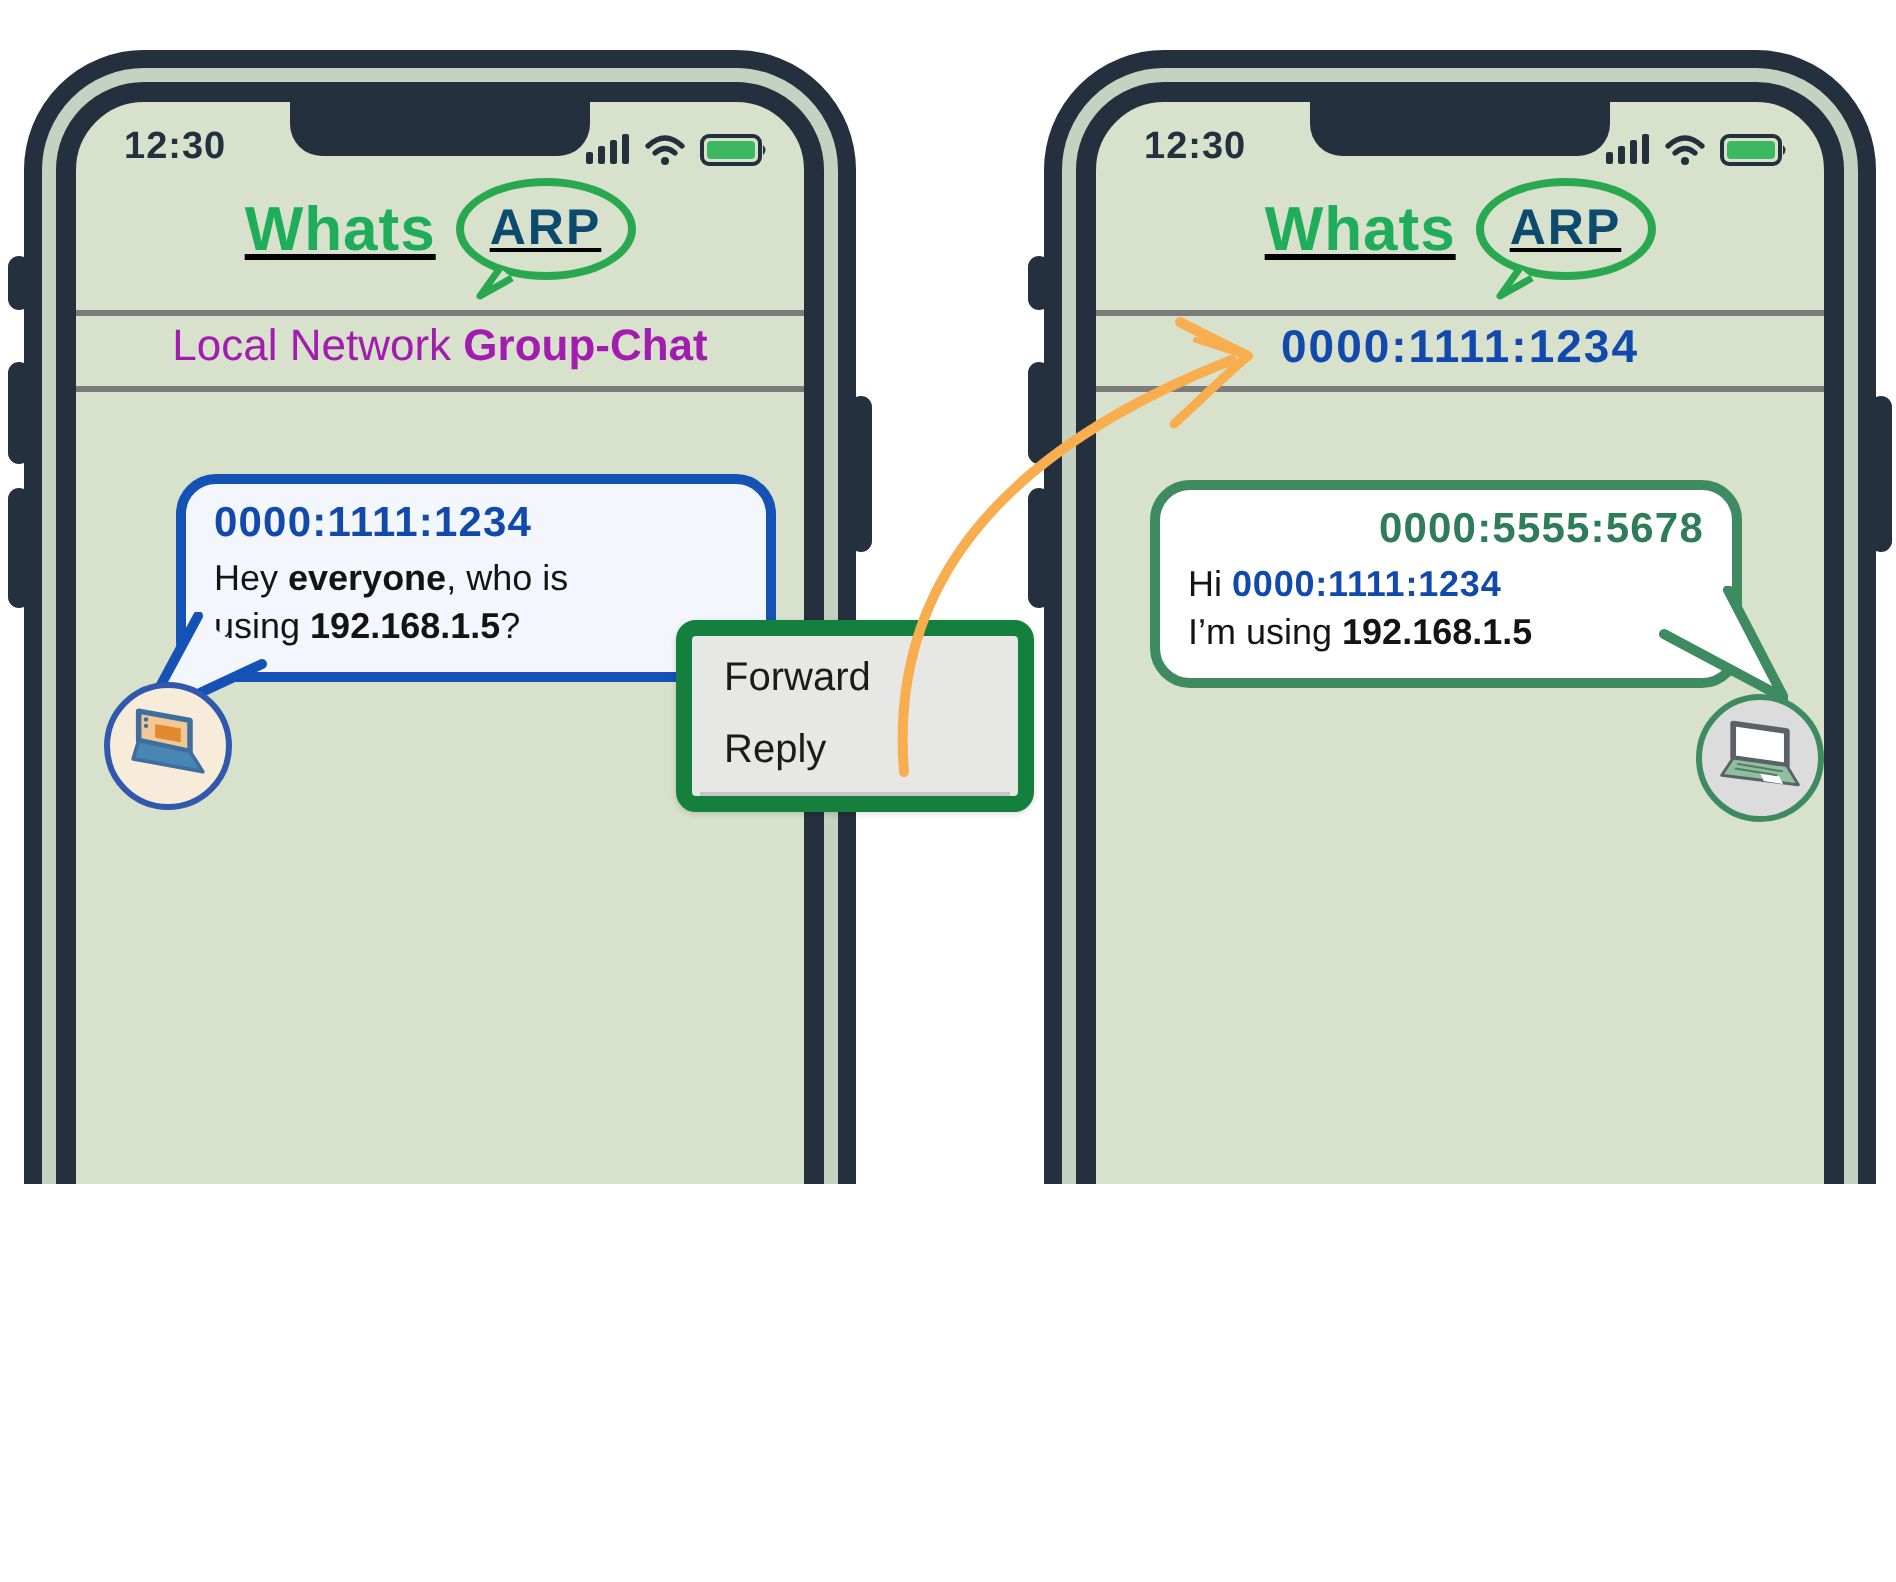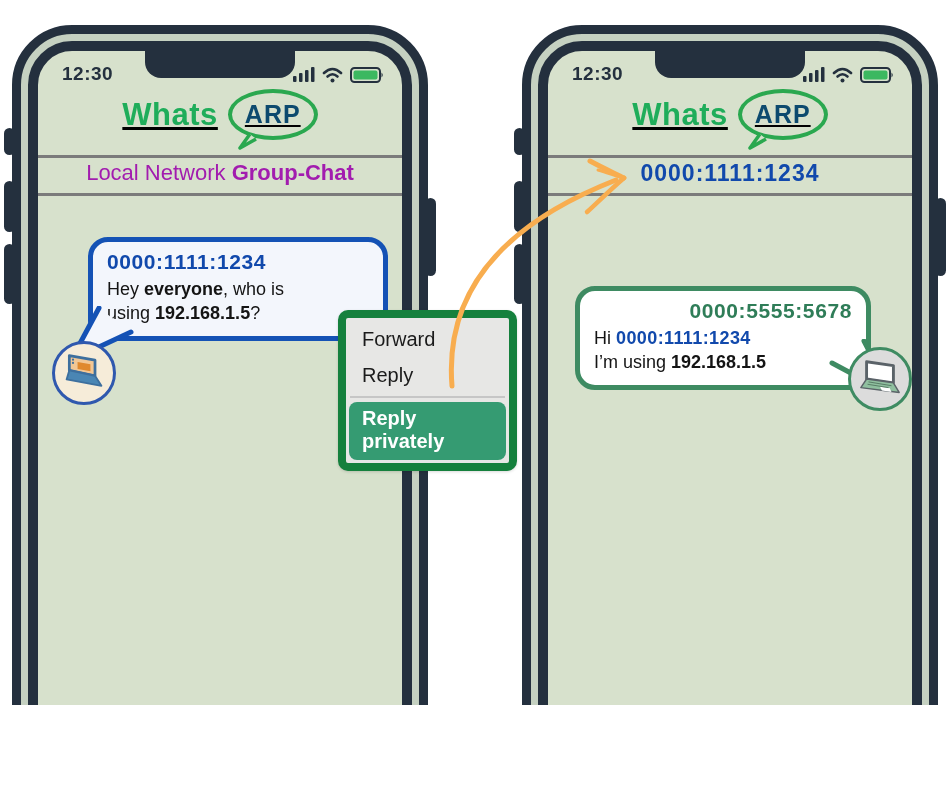--- a/index.html
+++ b/index.html
@@ -1,16 +1,16 @@
 <!DOCTYPE html>
 <html><head>
 <meta charset="utf-8">
 <style>
   html,body{margin:0;padding:0;background:#fff;}
-  .stage{position:relative;width:948px;height:705px;background:#ffffff;
+  .stage{position:relative;width:948px;height:592px;background:#ffffff;
          font-family:"Liberation Sans",sans-serif;overflow:hidden;}
 
   
   .phone{position:absolute;top:25px;width:416px;height:742px;}
   .phone.left{left:12px;} .phone.right{left:522px;}
   .side-btn{position:absolute;width:11px;background:#24303e;border-radius:6px;z-index:0;}
   .btn-mute{left:-8px;top:103px;height:27px;}
   .btn-vol1{left:-8px;top:156px;height:51px;}
   .btn-vol2{left:-8px;top:219px;height:60px;}
   .btn-power{right:-8px;top:173px;height:78px;}
@@ -35,21 +35,21 @@
   
   .divider{position:absolute;left:0;right:0;height:3px;background:#7b7b7b;}
   .d1{top:104px;} .d2{top:142px;}
   .chat-title{position:absolute;top:109px;left:0;right:0;text-align:center;font-size:22px;color:#a21caf;}
   .chat-title .bold{font-weight:bold;}
   .chat-title.blue{color:#1149ac;font-weight:bold;font-size:23px;letter-spacing:1px;}
 
   
   .msg-bubble{position:absolute;border-radius:20px;padding:8px 14px 10px;}
   .msg-bubble.from-blue{left:50px;top:186px;width:262px;background:#f3f6fc;border:5px solid #1452b5;}
-  .msg-bubble.from-green{left:27px;top:189px;width:258px;background:#ffffff;border:5px solid #3e8b62;margin-top:46px;}
+  .msg-bubble.from-green{left:27px;top:189px;width:258px;background:#ffffff;border:5px solid #3e8b62;}
   .msg-sender{font-size:21px;font-weight:bold;letter-spacing:.6px;margin-bottom:3px;white-space:nowrap;}
   .msg-sender.blue{color:#1149ac;}
   .msg-sender.green{color:#2f7d58;text-align:right;}
   .msg-line{font-size:18px;color:#141414;line-height:1.35;white-space:nowrap;}
   .msg-line .blue{color:#1149ac;font-weight:bold;letter-spacing:.4px;}
   .msg-line b{font-weight:bold;}
   .tail{position:absolute;}
   .tail.tl{left:-24px;bottom:-30px;}
   .tail.tr{right:-28px;bottom:-14px;}
 
@@ -206,21 +206,20 @@
 
         <div class="home-indicator"></div>
       </div>
     </div>
   </div>
 
   <div class="context-menu">
     <div class="menu-item">Forward</div>
     <div class="menu-item">Reply</div>
     <div class="menu-divider"></div>
-    <div class="menu-item highlight">Reply privately</div>
   </div>
 
   <svg class="arrow-overlay" width="948" height="791" viewBox="0 0 948 791">
     <path d="M452 386 C446 312 478 234 616 180" fill="none" stroke="#f8ad4f" stroke-width="5" stroke-linecap="round"></path>
     <path d="M590 161 C603 168 614 173 624 178" fill="none" stroke="#f8ad4f" stroke-width="5" stroke-linecap="round"></path>
     <path d="M624 178 C610 190 598 202 587 212" fill="none" stroke="#f8ad4f" stroke-width="4.5" stroke-linecap="round"></path>
     <path d="M598 170 C608 173 616 176 623 178" fill="none" stroke="#f8ad4f" stroke-width="3" stroke-linecap="round"></path>
   </svg>
 
 </div>

